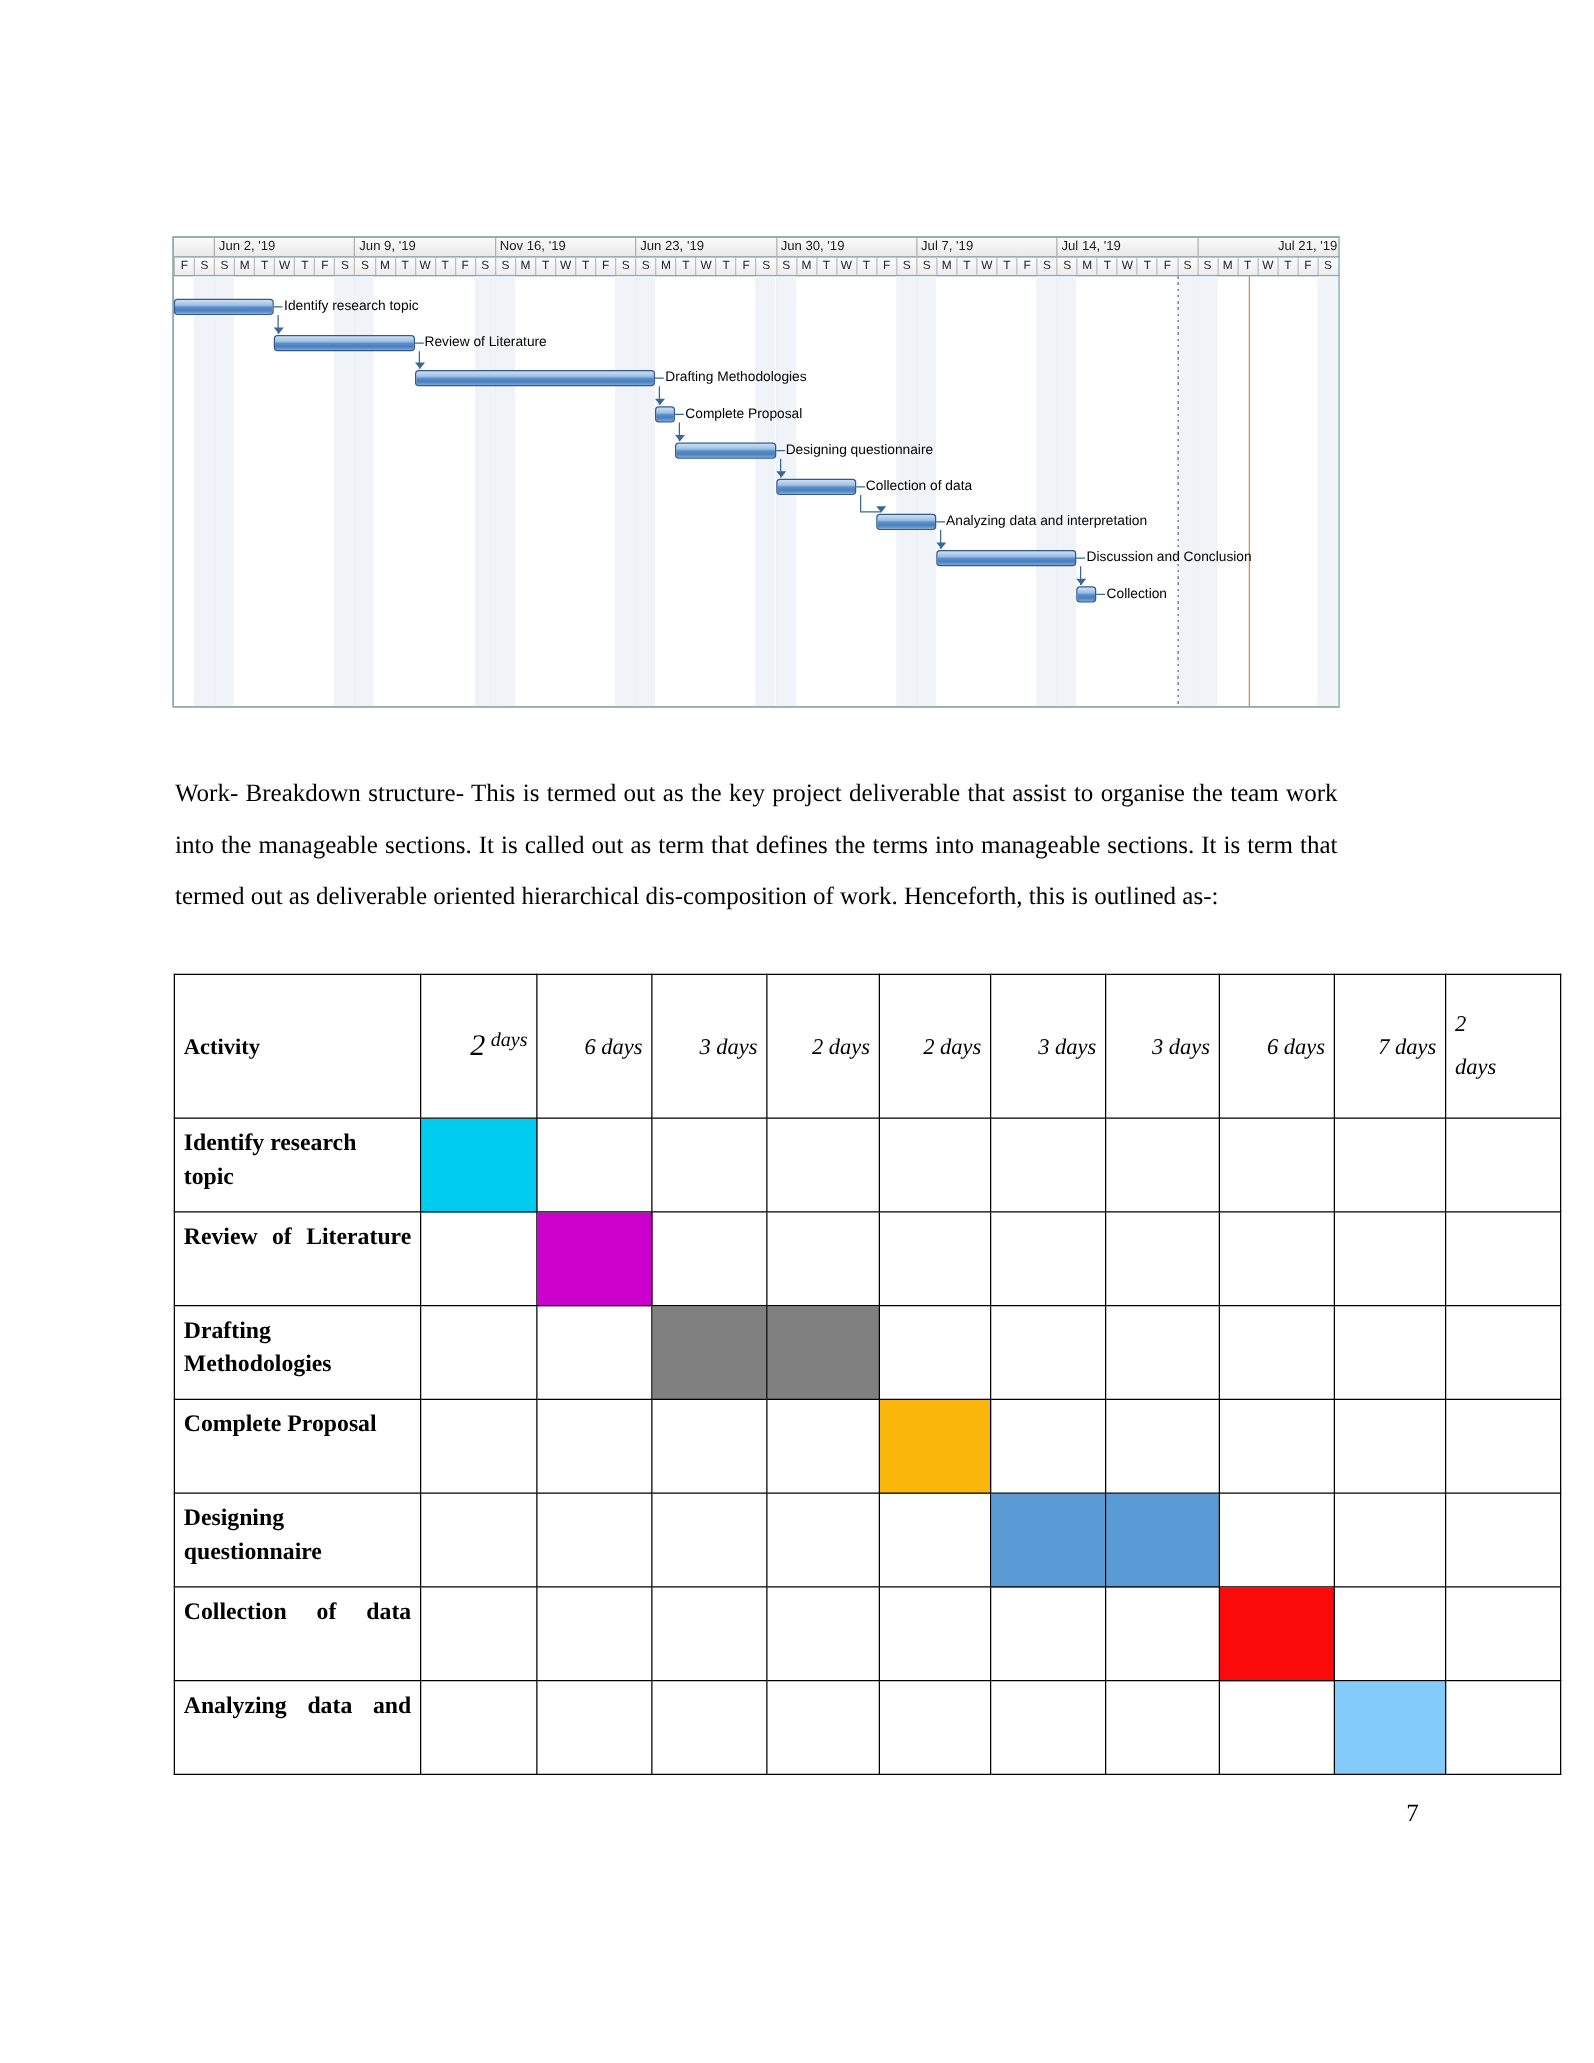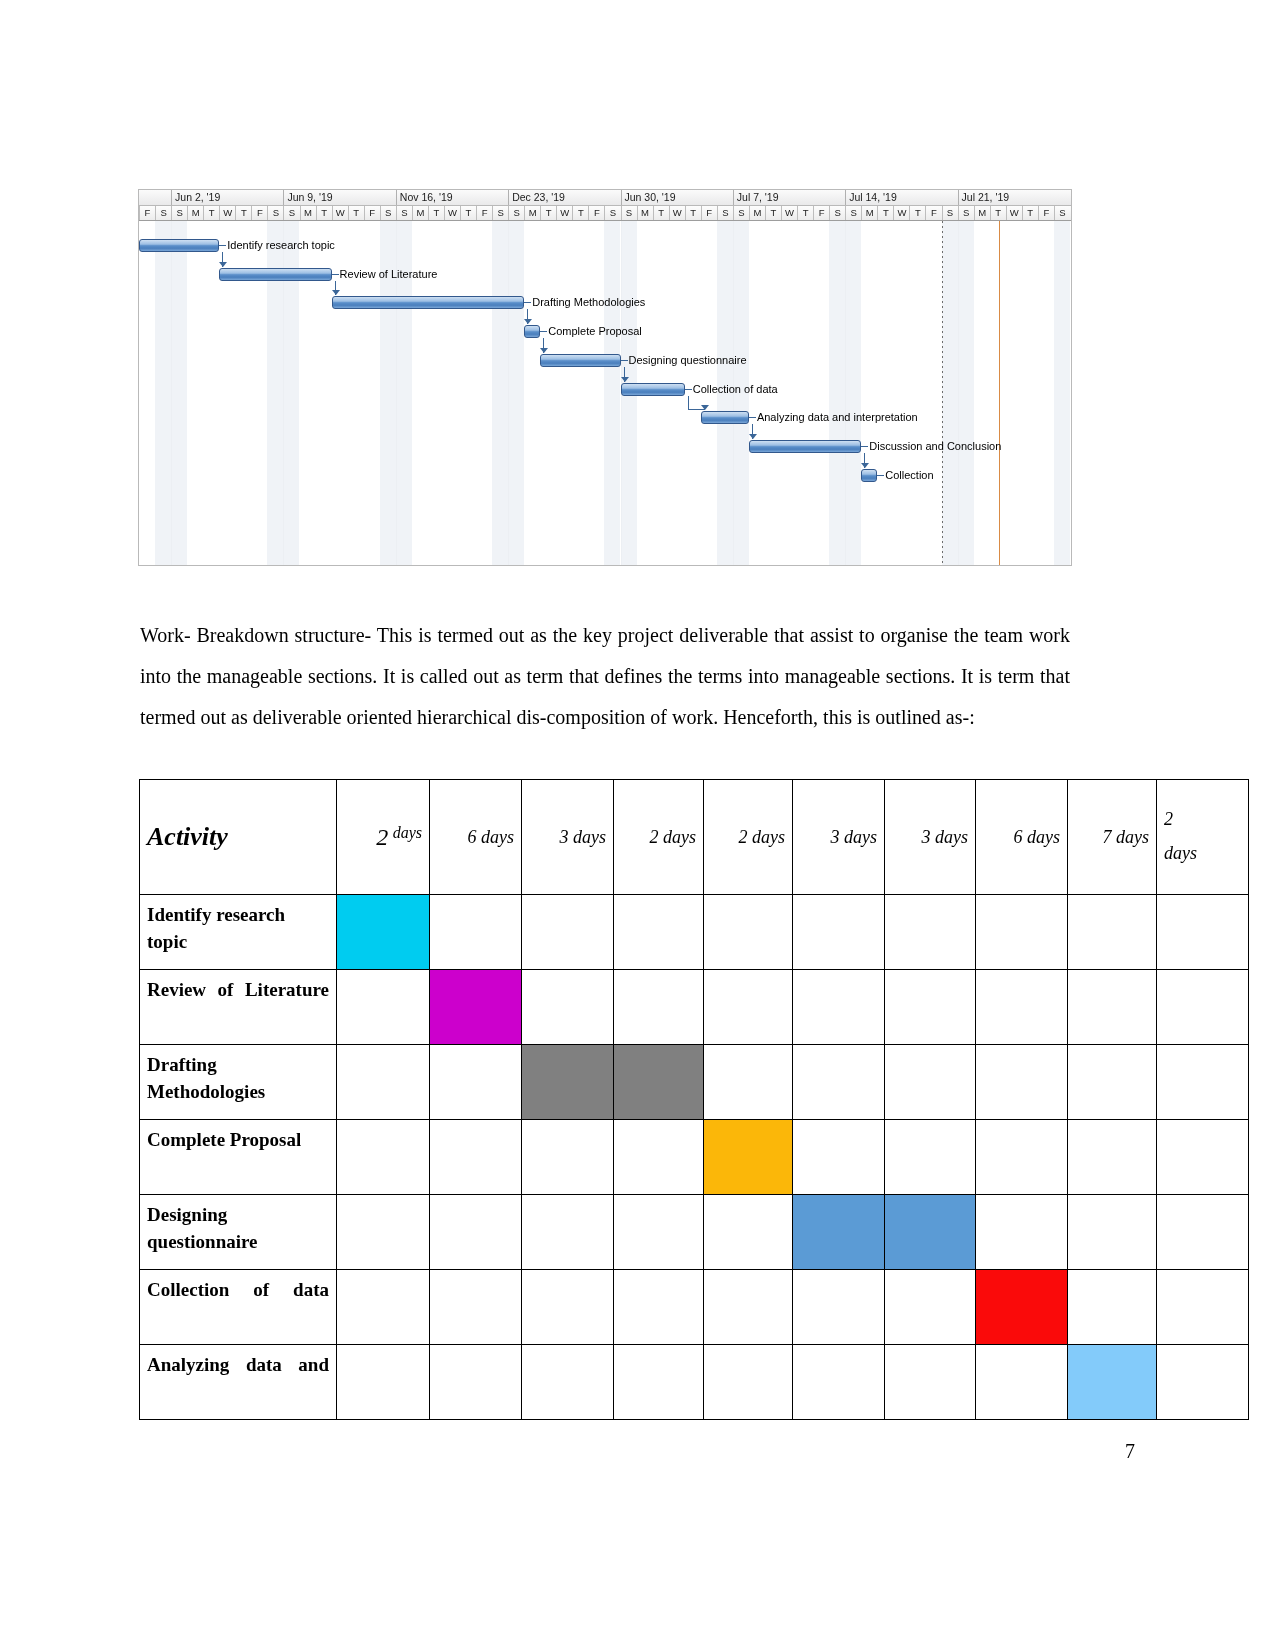--- a/index.html
+++ b/index.html
@@ -47,21 +47,21 @@
       text-align:justify;color:#000;}
 
   
   .wbs{position:absolute;left:139px;top:779px;width:934px;border-collapse:collapse;
        table-layout:fixed;}
   .wbs td{border:1.6px solid #000;vertical-align:top;padding:6px 7px;height:62px;
        font-family:"Liberation Serif",serif;}
   .wbs td.act{font-weight:bold;font-size:19px;line-height:27px;text-align:justify;
        text-align-last:justify;}
   .wbs td.actplain{font-weight:bold;font-size:19px;line-height:27px;}
-  .wbs td.hdr{font-weight:bold;font-size:26px;font-style:italic;}
+  .wbs td.hdr{font-weight:bold;font-size:18px;}
   .wbs td.dur{font-style:italic;font-size:18px;text-align:right;vertical-align:middle;}
   .wbs td.dur.wide{text-align:left;}
   .dur .big{font-size:24px;font-style:italic;}
   .dur .sup{font-size:16px;font-style:italic;vertical-align:super;}
   .hdrrow td{height:86px;vertical-align:middle;}
   .wbs td.cell{padding:0;}
 
   
   .pgno{position:absolute;right:140px;top:1440px;font-family:"Liberation Serif",serif;
        font-size:20px;color:#000;}
@@ -70,25 +70,25 @@
 <body>
 
 <div class="page">
 
   <div class="gantt">
     <div class="gantt-head">
       <div class="gantt-week-row" id="wkrow">
           <div class="wk" style="left: 32.1px; width: 112.35px;">Jun 2, '19</div>
           <div class="wk" style="left: 144.45px; width: 112.35px;">Jun 9, '19</div>
           <div class="wk" style="left: 256.8px; width: 112.35px;">Nov 16, '19</div>
-          <div class="wk" style="left: 369.15px; width: 112.35px;">Dec 23, '19</div>
+          <div class="wk" style="left: 369.15px; width: 112.35px;">Jun 23, '19</div>
           <div class="wk" style="left: 481.5px; width: 112.35px;">Jun 30, '19</div>
           <div class="wk" style="left: 593.85px; width: 112.35px;">Jul 7, '19</div>
           <div class="wk" style="left: 706.2px; width: 112.35px;">Jul 14, '19</div>
-          <div class="wk" style="left: 818.55px; width: 112.35px;">Jul 21, '19</div>
+          <div class="wk" style="left: 818.55px; width: 112.35px; text-align: right;">Jul 21, '19</div>
         </div>
       <div class="gantt-day-row" id="dyrow">
           <div class="dy" style="left: 0px; width: 16.05px;">F</div>
           <div class="dy" style="left: 16.05px; width: 16.05px;">S</div>
           <div class="dy" style="left: 32.1px; width: 16.05px;">S</div>
           <div class="dy" style="left: 48.15px; width: 16.05px;">M</div>
           <div class="dy" style="left: 64.2px; width: 16.05px;">T</div>
           <div class="dy" style="left: 80.25px; width: 16.05px;">W</div>
           <div class="dy" style="left: 96.3px; width: 16.05px;">T</div>
           <div class="dy" style="left: 112.35px; width: 16.05px;">F</div>

